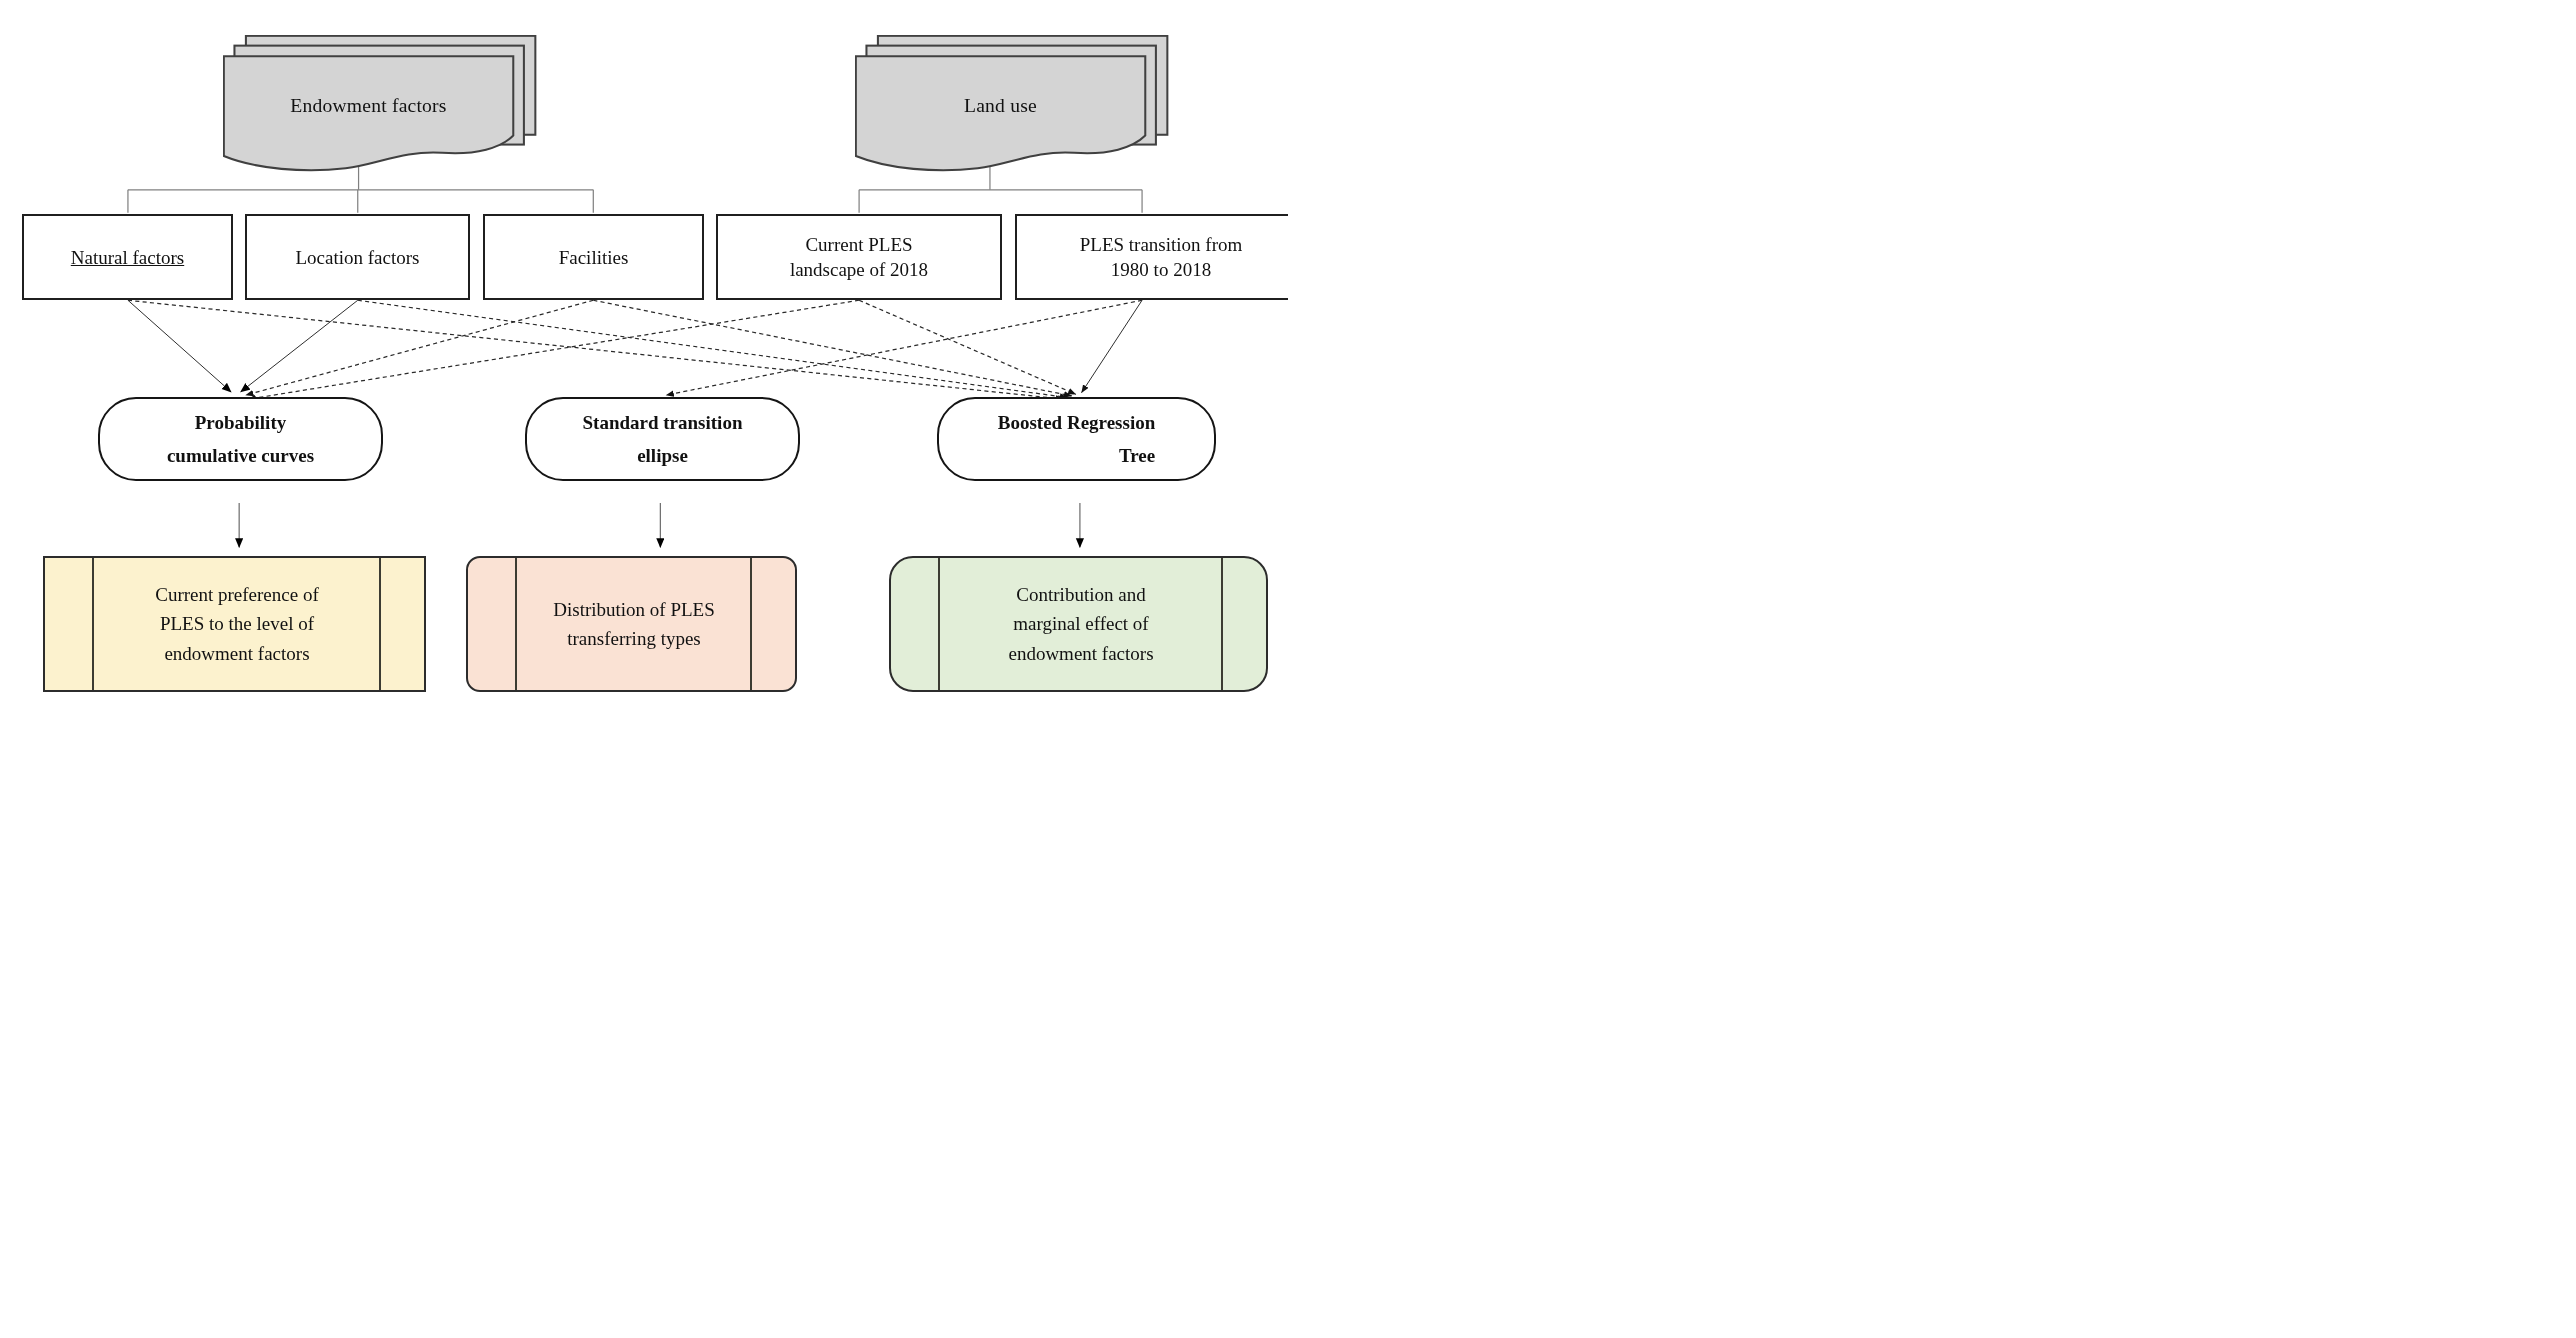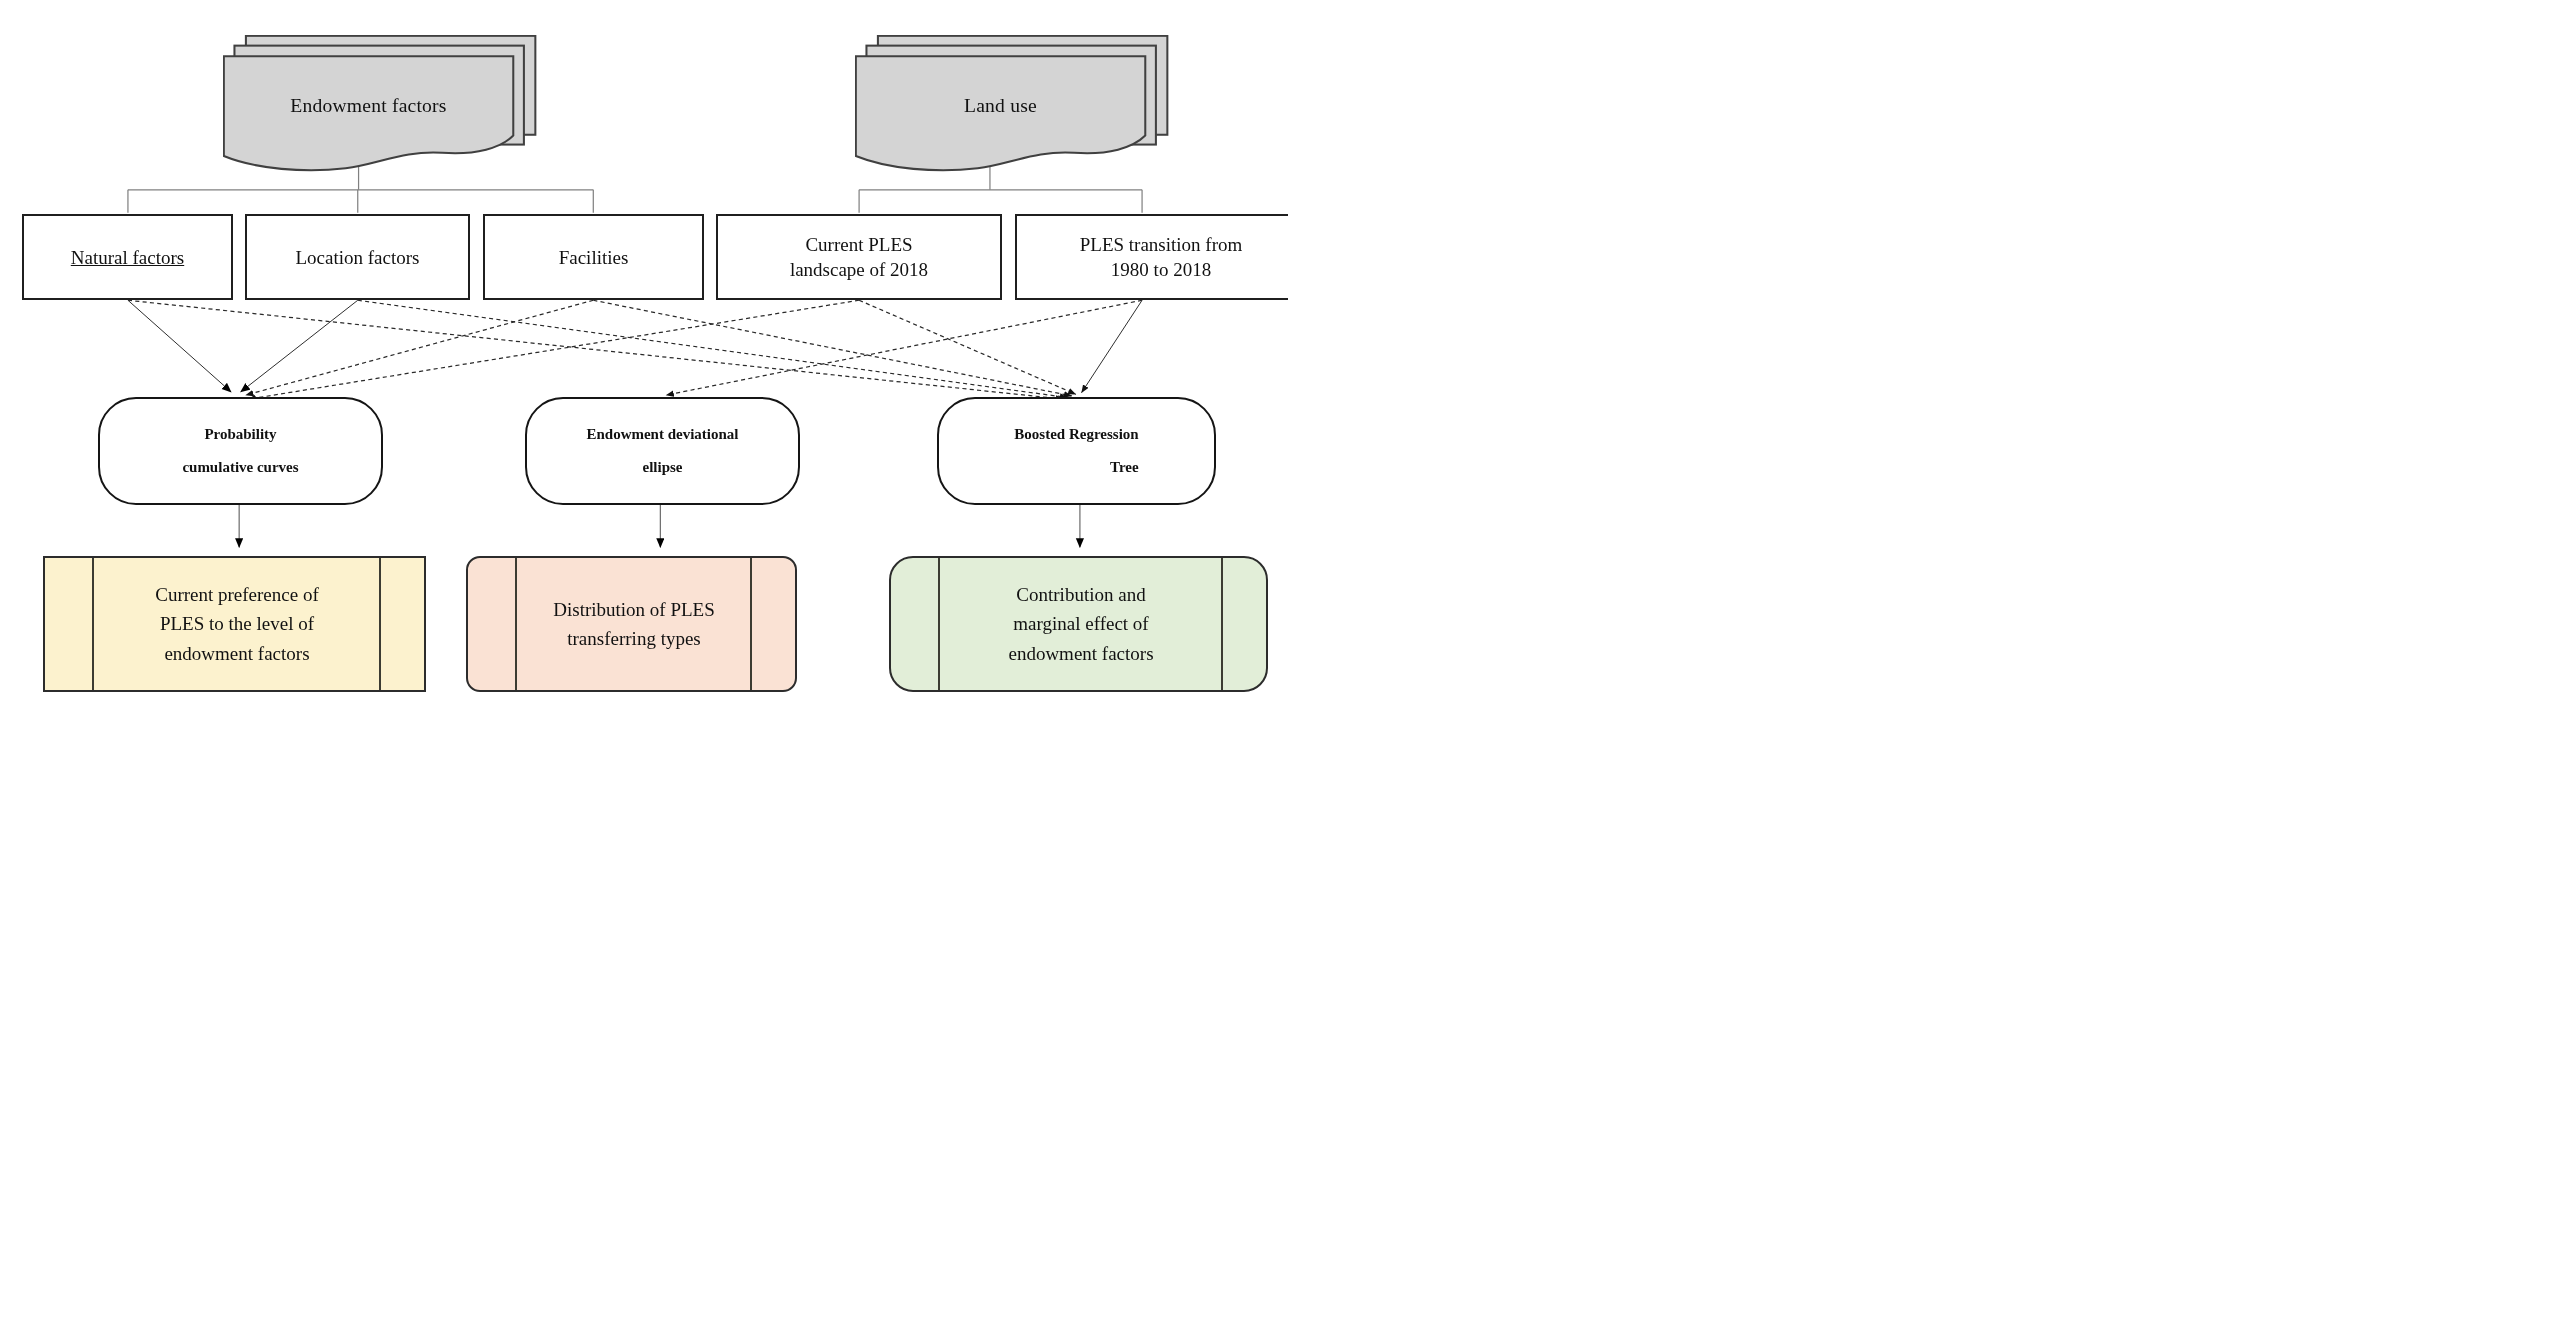--- a/index.html
+++ b/index.html
@@ -17,24 +17,24 @@
     display:flex;align-items:center;justify-content:center;
     font-size:19.6px;letter-spacing:0.2px;
   }
   .fbox{
     position:absolute;top:182px;height:86px;background:#ffffff;
     border:2px solid #1f1f1f;box-sizing:border-box;
     display:flex;align-items:center;justify-content:center;text-align:center;
     font-size:19px;line-height:25px;white-space:pre-line;
   }
   .mnode{
-    position:absolute;top:365px;height:108px;background:#ffffff;
+    position:absolute;top:365px;height:84px;background:#ffffff;
     border:2px solid #151515;border-radius:38px;box-sizing:border-box;
     display:flex;align-items:center;justify-content:center;text-align:center;
-    font-weight:bold;font-size:15px;line-height:33px;white-space:pre-line;
+    font-weight:bold;font-size:19px;line-height:33px;white-space:pre-line;
   }
   .obox{
     position:absolute;top:524px;height:136px;
     border:2px solid #2c2c2c;box-sizing:border-box;
     display:flex;align-items:center;justify-content:center;text-align:center;
     font-size:19px;line-height:29.5px;white-space:pre-line;
   }
   .obox .div-l,.obox .div-r{
     position:absolute;top:0;bottom:0;width:1.6px;background:#3c3c32;
   }
@@ -129,21 +129,21 @@
   <div class="fbox" style="left:1015px;width:292px;">
     <span>PLES transition from
 1980 to 2018</span>
   </div>
 
   <div class="mnode" style="left:98px;width:285px;">
     <span>Probability
 cumulative curves</span>
   </div>
   <div class="mnode" style="left:525px;width:275px;">
-    <span>Endowment deviational
+    <span>Standard transition
 ellipse</span>
   </div>
   <div class="mnode" style="left:937px;width:279px;text-align:right;">
     <span>Boosted Regression
 Tree</span>
   </div>
 
   <div class="obox" style="left: 43px; width: 383px; background-color: rgb(252, 242, 206);">
     <span class="div-l"></span>
     <span class="div-r"></span>

